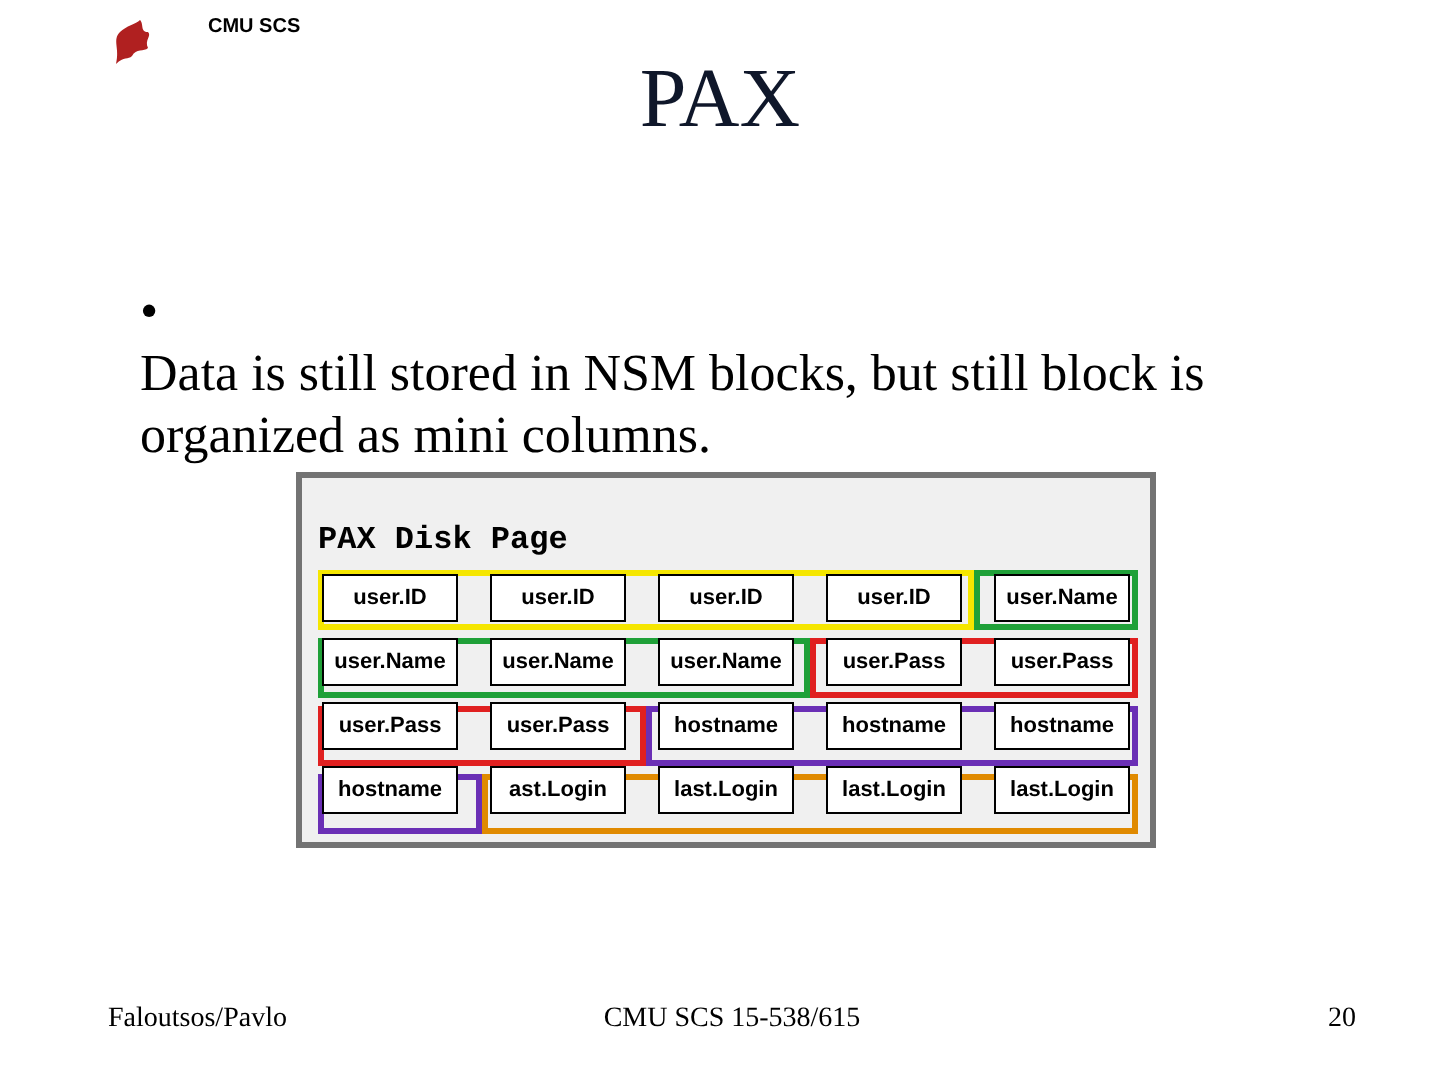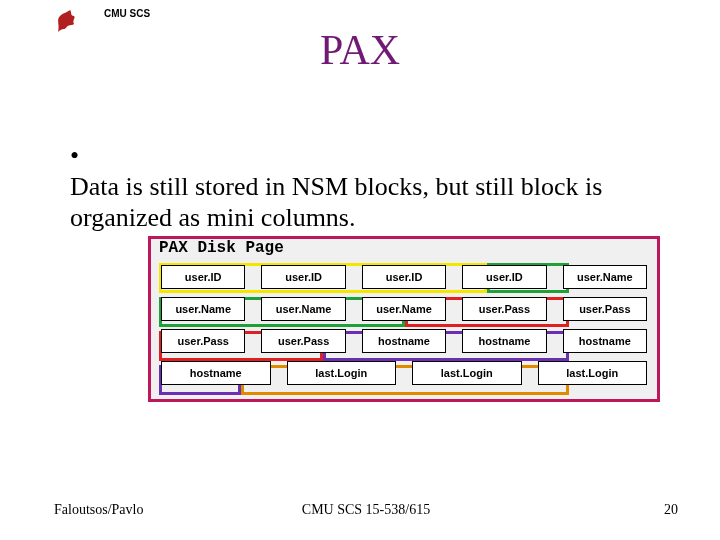--- a/index.html
+++ b/index.html
@@ -25,21 +25,21 @@
     font-weight: bold;
     font-family: Arial, sans-serif;
     margin-top: 2px;
   }
   .title {
     position: absolute;
     left: 0; right: 0;
     top: 26px;
     text-align: center;
     font-size: 42px;
-    color: #701a75;
+    color: #0f172a;
     font-family: "Times New Roman", serif;
   }
   .bullet-wrap {
     position: absolute;
     left: 70px;
     top: 140px;
     right: 60px;
     font-size: 26px;
     line-height: 1.2;
   }
@@ -50,24 +50,24 @@
   }
   .bullet-wrap .txt {
     display: inline-block;
     width: calc(100% - 22px);
     vertical-align: top;
   }
   .pax-box {
     position: absolute;
     left: 148px;
     top: 236px;
-    width: 512px;
+    width: 430px;
     background: #f0f0f0;
-    border: 3px solid #be185d;
-    padding: 0 8px 10px 8px;
+    border: 3px solid #737373;
+    padding: 22px 8px 10px 8px;
   }
   .pax-title {
     font-family: "Courier New", monospace;
     font-weight: bold;
     font-size: 16px;
     margin-bottom: 4px;
   }
   .grid {
     position: relative;
     width: 100%;
@@ -169,20 +169,21 @@
       </div>
       <div class="row">
         <div class="cell">user.Pass</div>
         <div class="cell">user.Pass</div>
         <div class="cell">hostname</div>
         <div class="cell">hostname</div>
         <div class="cell">hostname</div>
       </div>
       <div class="row">
         <div class="cell">hostname</div>
+        <div class="cell">ast.Login</div>
         <div class="cell">last.Login</div>
         <div class="cell">last.Login</div>
         <div class="cell">last.Login</div>
       </div>
     </div>
 </div>
 
 <div class="footer">
   <span>Faloutsos/Pavlo</span>
   <span class="center">CMU SCS 15-538/615</span>

